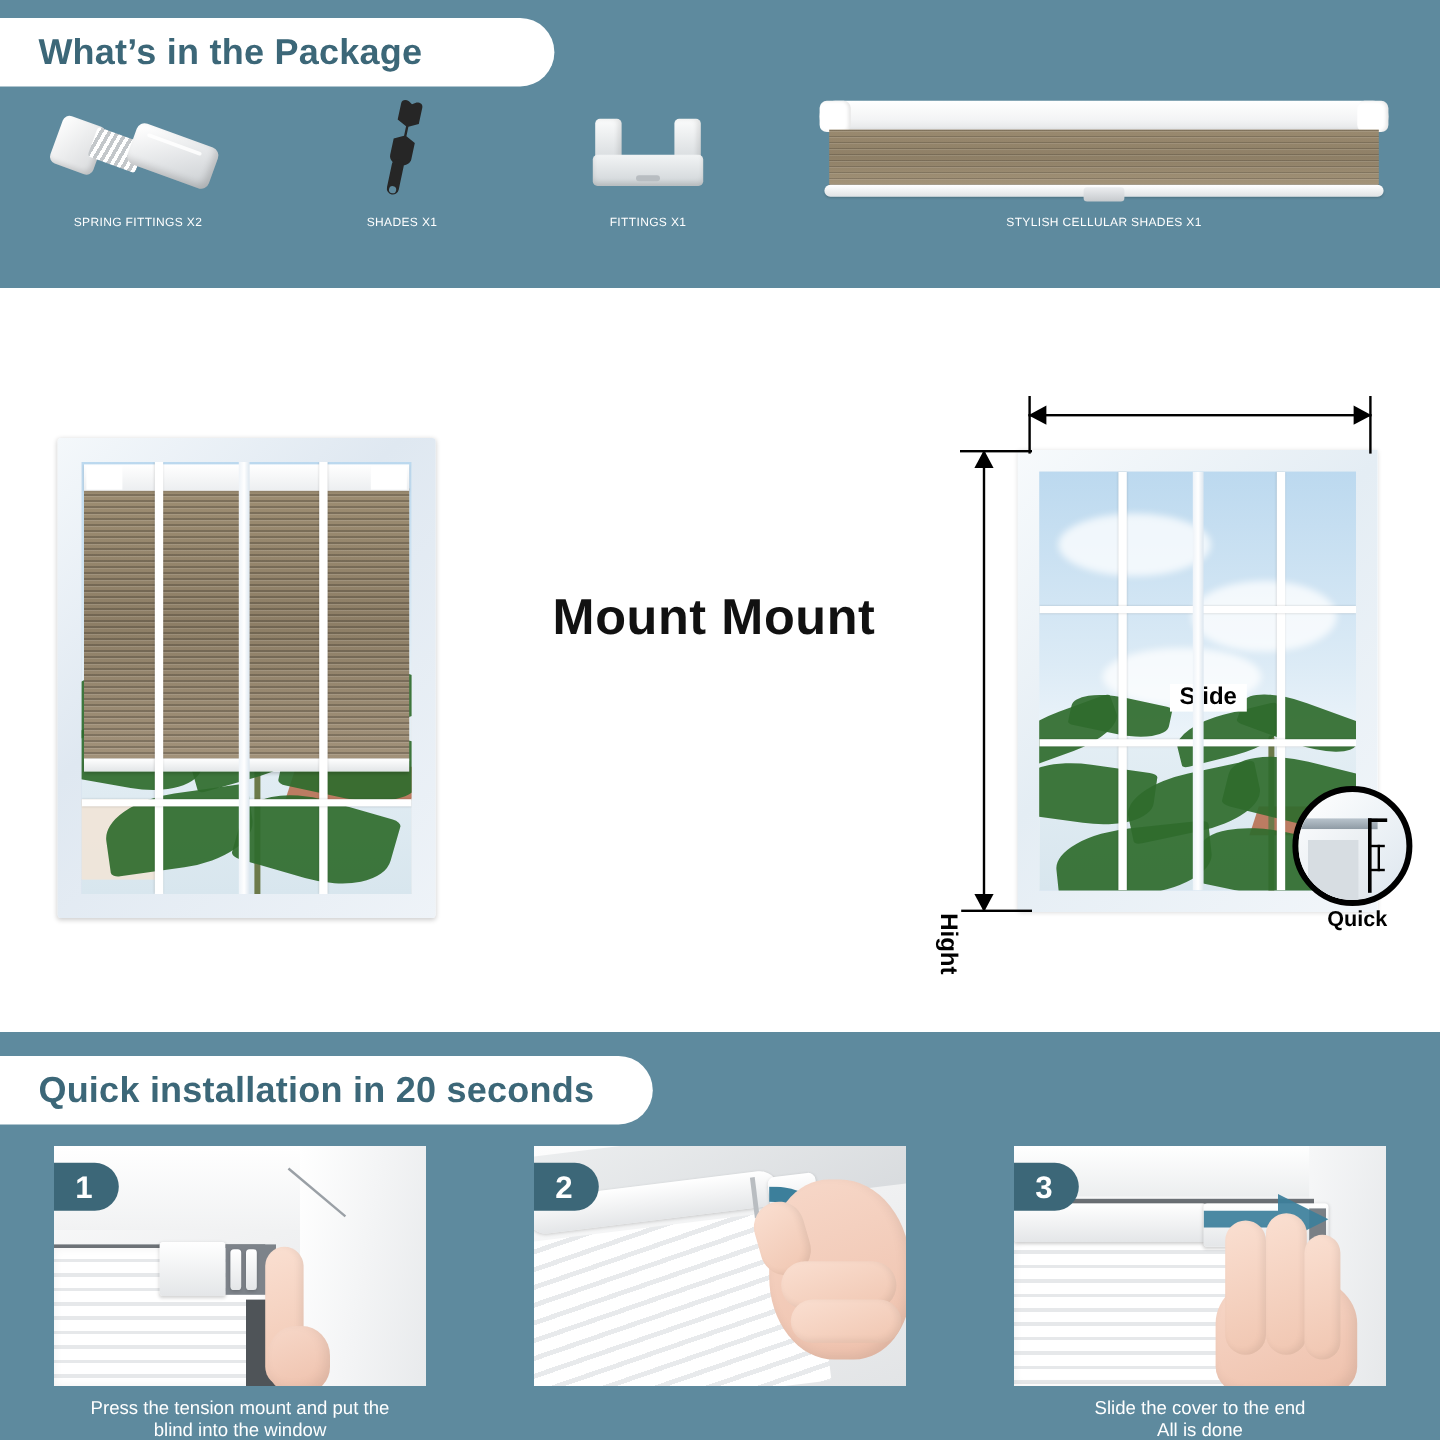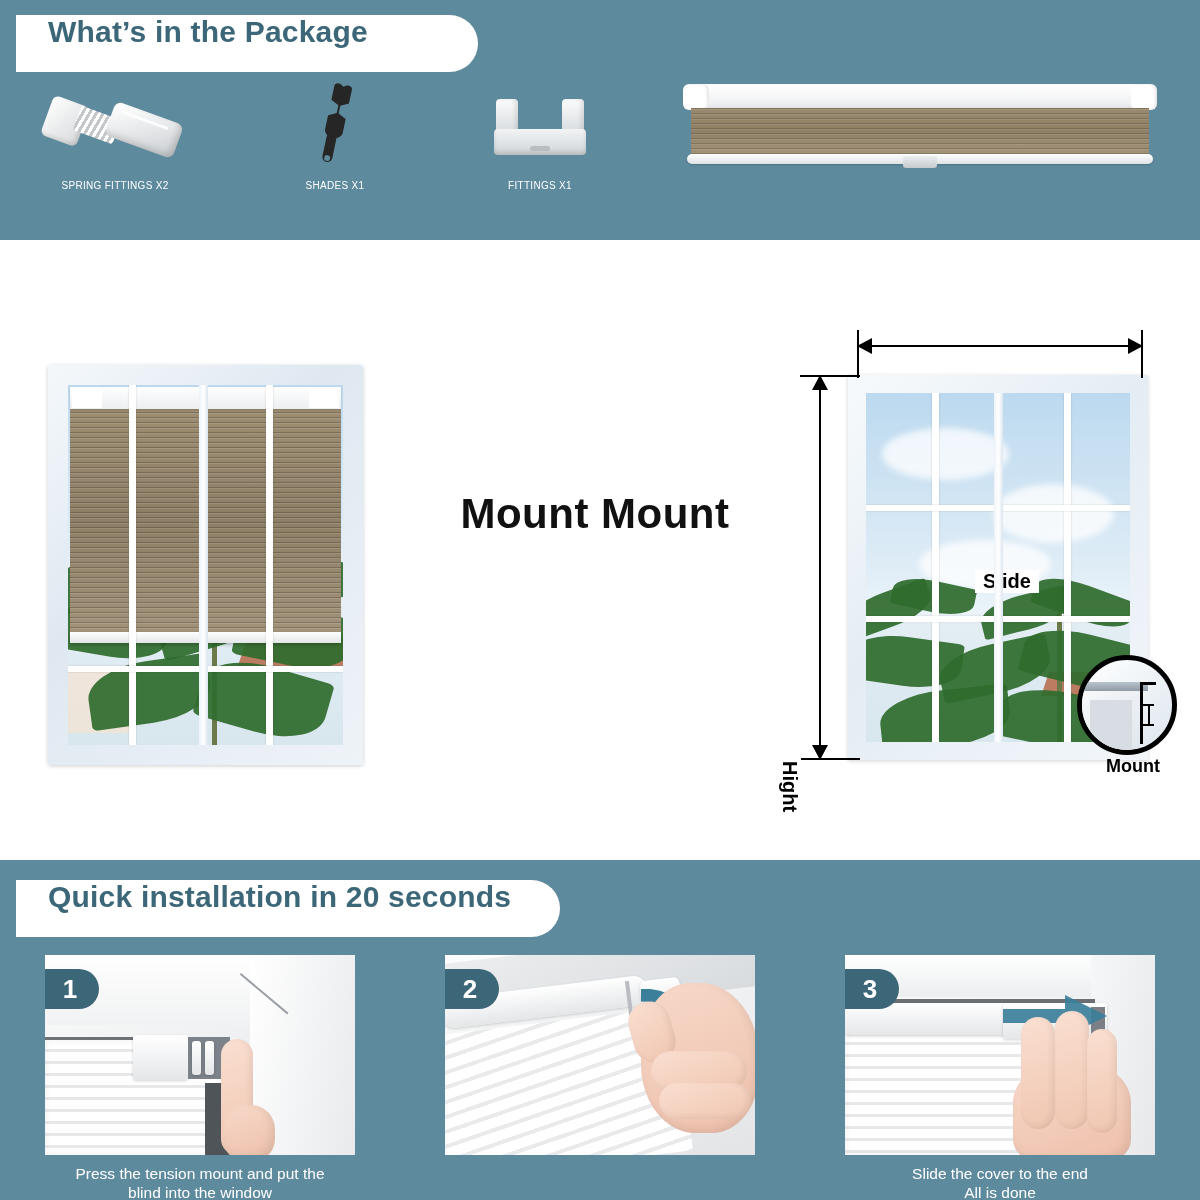--- a/index.html
+++ b/index.html
@@ -12,23 +12,23 @@
   }
   .page{position:relative;width:1200px;height:1200px;}
 
   
   .band{position:absolute;left:0;width:1200px;background:#5e8a9e;}
   #band-top{top:0;height:240px;}
   #band-bottom{top:860px;height:340px;}
 
   
   .title-pill{
-    position:absolute;left:16px;background:#ffffff;
+    position:absolute;left:0;background:#ffffff;
     border-top-right-radius:999px;border-bottom-right-radius:999px;
-    display:flex;
+    display:flex;align-items:center;
   }
   #pill-package{top:15px;height:57px;width:462px;}
   #pill-install{top:880px;height:57px;width:544px;}
   .title-text{
     color:#3c6778;font-size:30px;font-weight:bold;
     padding-left:32px;letter-spacing:.2px;white-space:nowrap;
   }
 
   
   #package-row{position:absolute;left:0;top:80px;width:1200px;height:150px;}
@@ -321,20 +321,21 @@
       <div class="pkg-art" style="height:92px">
         <div class="shade-prod">
           <div class="shade-head"></div>
           <div class="shade-cap l"></div>
           <div class="shade-cap r"></div>
           <div class="shade-fabric"></div>
           <div class="shade-rail"></div>
           <div class="shade-clip"></div>
         </div>
       </div>
+      <div class="pkg-label">STYLISH CELLULAR SHADES X1</div>
     </div>
   </div>
 
   <div id="mid">
 
     <div id="left-window">
       <div class="win-frame"></div>
       <div class="win-inner">
         <div class="scene">
           <div class="sky"></div>
@@ -416,21 +417,21 @@
     <div id="depth-circle">
       <div class="dc-corner" style="left:-6px;top:22px;width:72px;height:9px;background:linear-gradient(180deg,#b9c4cd,#8e9aa4);"></div>
       <div class="dc-corner" style="left:0px;top:31px;width:58px;height:58px;background:linear-gradient(135deg,#f7f9fb,#e1e7ec);"></div>
       <div class="dc-corner" style="left:8px;top:40px;width:42px;height:50px;background:#d7dde2;"></div>
       <div class="dc-line" style="left:58px;top:22px;width:3px;height:62px;"></div>
       <div class="dc-line" style="left:58px;top:22px;width:16px;height:3px;"></div>
       <div class="dc-line" style="left:66px;top:44px;width:2px;height:22px;"></div>
       <div class="dc-line" style="left:60px;top:44px;width:12px;height:2px;"></div>
       <div class="dc-line" style="left:60px;top:64px;width:12px;height:2px;"></div>
     </div>
-    <div class="dim-label" id="depth-label">Mount</div>
+    <div class="dim-label" id="depth-label">Quick</div>
   </div>
 
   <div class="band" id="band-bottom"></div>
 
   <div class="title-pill" id="pill-install">
     <div class="title-text">Quick installation in 20 seconds</div>
   </div>
 
   <div id="steps">
 

